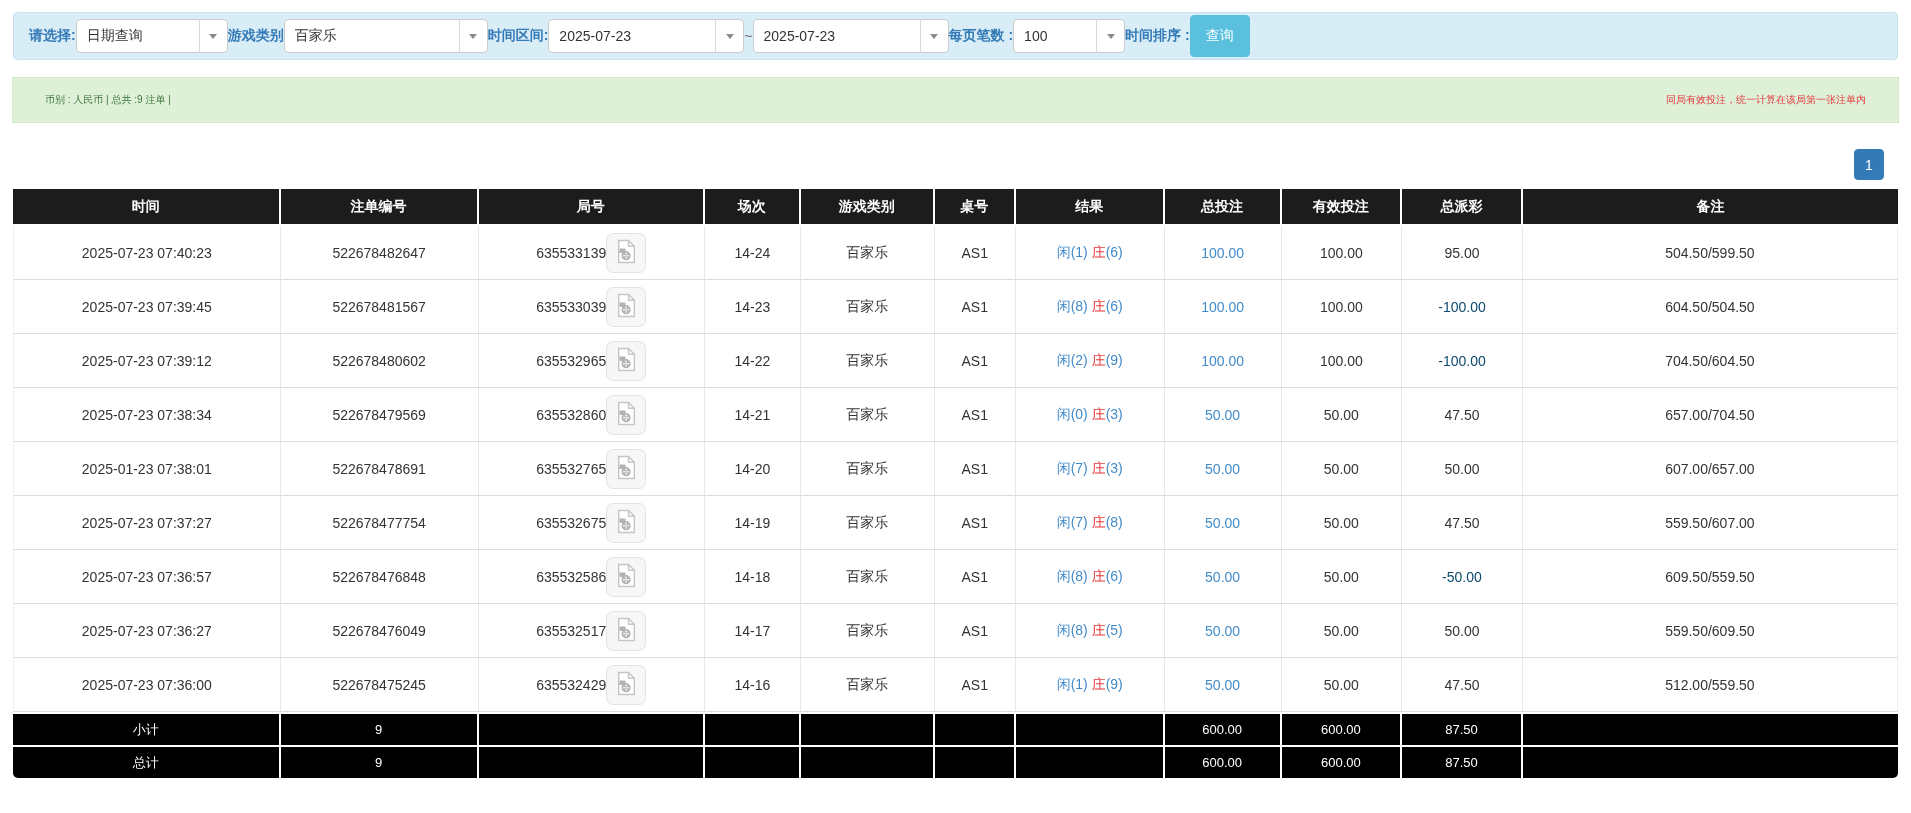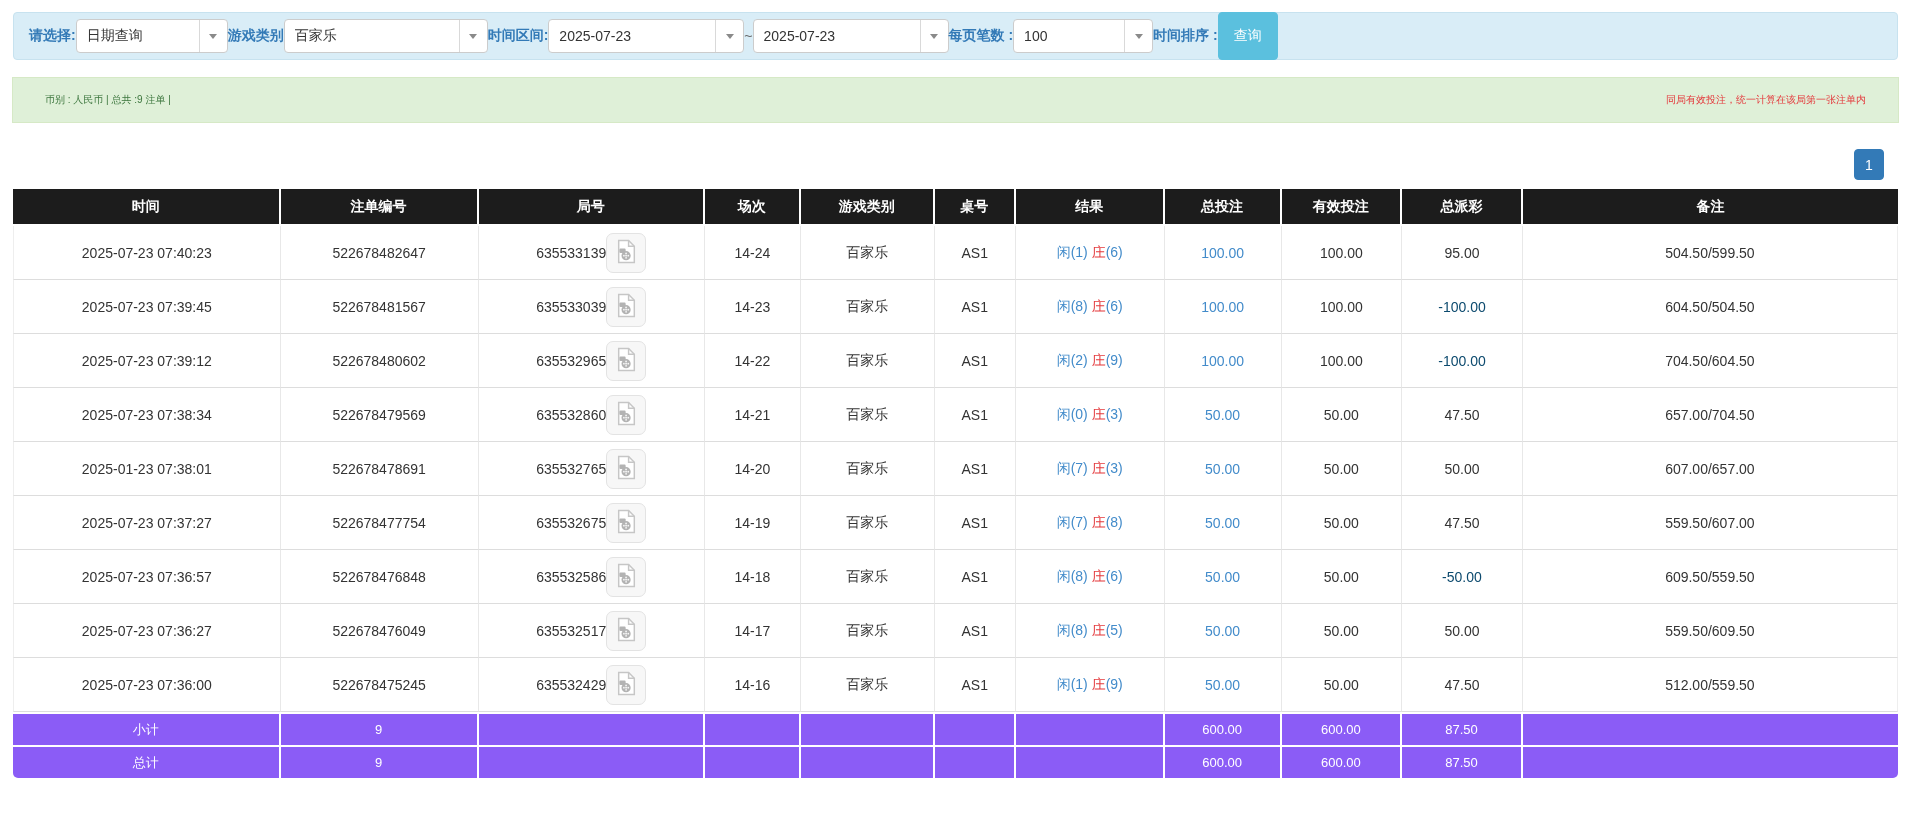--- a/index.html
+++ b/index.html
@@ -15,23 +15,23 @@
   }
   .flabel{color:#337ab7;font-weight:bold;font-size:14px;white-space:nowrap;}
   .tilde{color:#666;font-size:14px;}
   .sel{
     background:#fff;border:1px solid #ccc;border-radius:4px;height:34px;
     display:flex;align-items:stretch;box-sizing:border-box;cursor:pointer;
   }
   .sel .txt{padding:0 10px;font-size:14px;color:#333;display:flex;align-items:center;flex:1;white-space:nowrap;overflow:hidden;}
   .sel .caret-box{width:27px;border-left:1px solid #d9d9d9;display:flex;align-items:center;justify-content:center;}
   .caret{width:0;height:0;border-left:4px solid transparent;border-right:4px solid transparent;border-top:5px solid #8a8a8a;}
-  .w-query{width:152px;} .w-game{width:204px;} .w-date{width:196px;} .w-size{width:140px;justify-content:flex-end;} .w-sort{width:205px;}
+  .w-query{width:152px;} .w-game{width:204px;} .w-date{width:196px;} .w-size{width:112px;justify-content:flex-end;} .w-sort{width:205px;}
   .search-btn{
-    background:#5bc0de;color:#fff;border:1px solid #5bc0de;border-radius:4px;height:48px;
+    background:#5bc0de;color:#fff;border:1px solid #5bc0de;border-radius:4px;height:42px;
     padding:0 15px;font-size:14px;cursor:pointer;font-family:inherit;
   }
   
   .summary-bar{
     margin:17px 12px 0;background:#dff0d8;border:1px solid #d6e9c6;height:44px;
     display:flex;align-items:center;justify-content:space-between;padding:0 32px;font-size:10px;
   }
   .summary-left{color:#3c763d;}
   .summary-right{color:#e4393c;}
   
@@ -59,21 +59,21 @@
   .blue{color:#428bca;}
   .red{color:#e4393c;}
   .red-val{color:#0c4a6e;}
   a.bet-link{color:#428bca;text-decoration:none;cursor:pointer;}
   .round-wrap{display:inline-flex;align-items:center;}
   .video-btn{
     width:40px;height:40px;background:#f7f7f7;border:1px solid #e3e3e3;border-radius:7px;
     display:inline-flex;align-items:center;justify-content:center;cursor:pointer;padding:0;
   }
   tfoot td{
-    background:#8b5cf6;color:#fff;height:31px;
+    background:#000000;color:#fff;height:31px;
     border-top:2px solid #fff;border-right:2px solid #fff;font-size:13px;padding:0 4px;
   }
   tfoot td:last-child{border-right:none;}
   tfoot tr:last-child td:first-child{border-bottom-left-radius:5px;}
   tfoot tr:last-child td:last-child{border-bottom-right-radius:5px;}
 </style>
 </head>
 <body>
 
 <div class="filter-bar">

